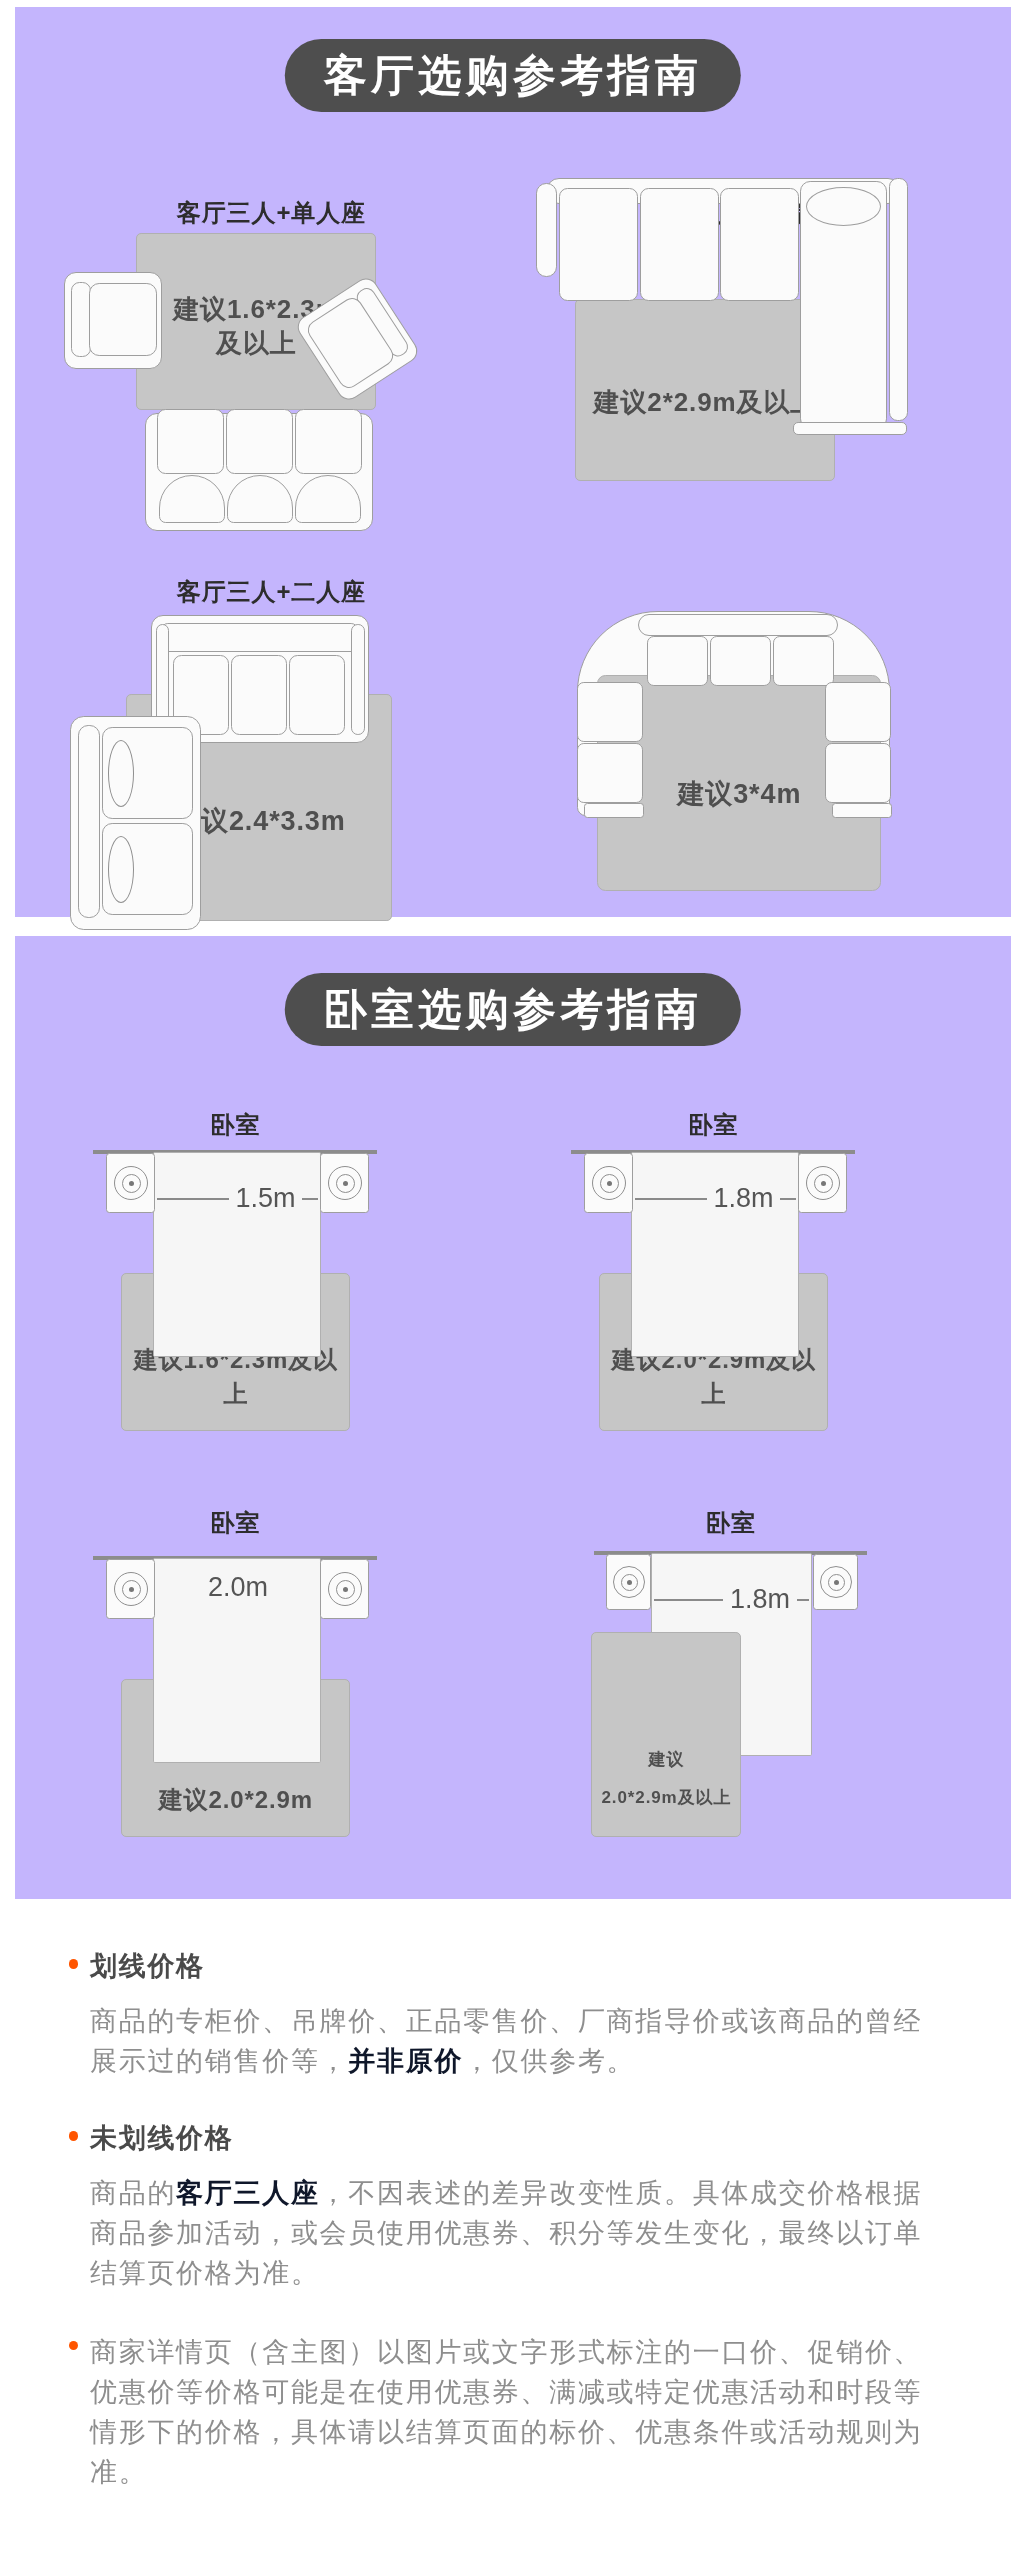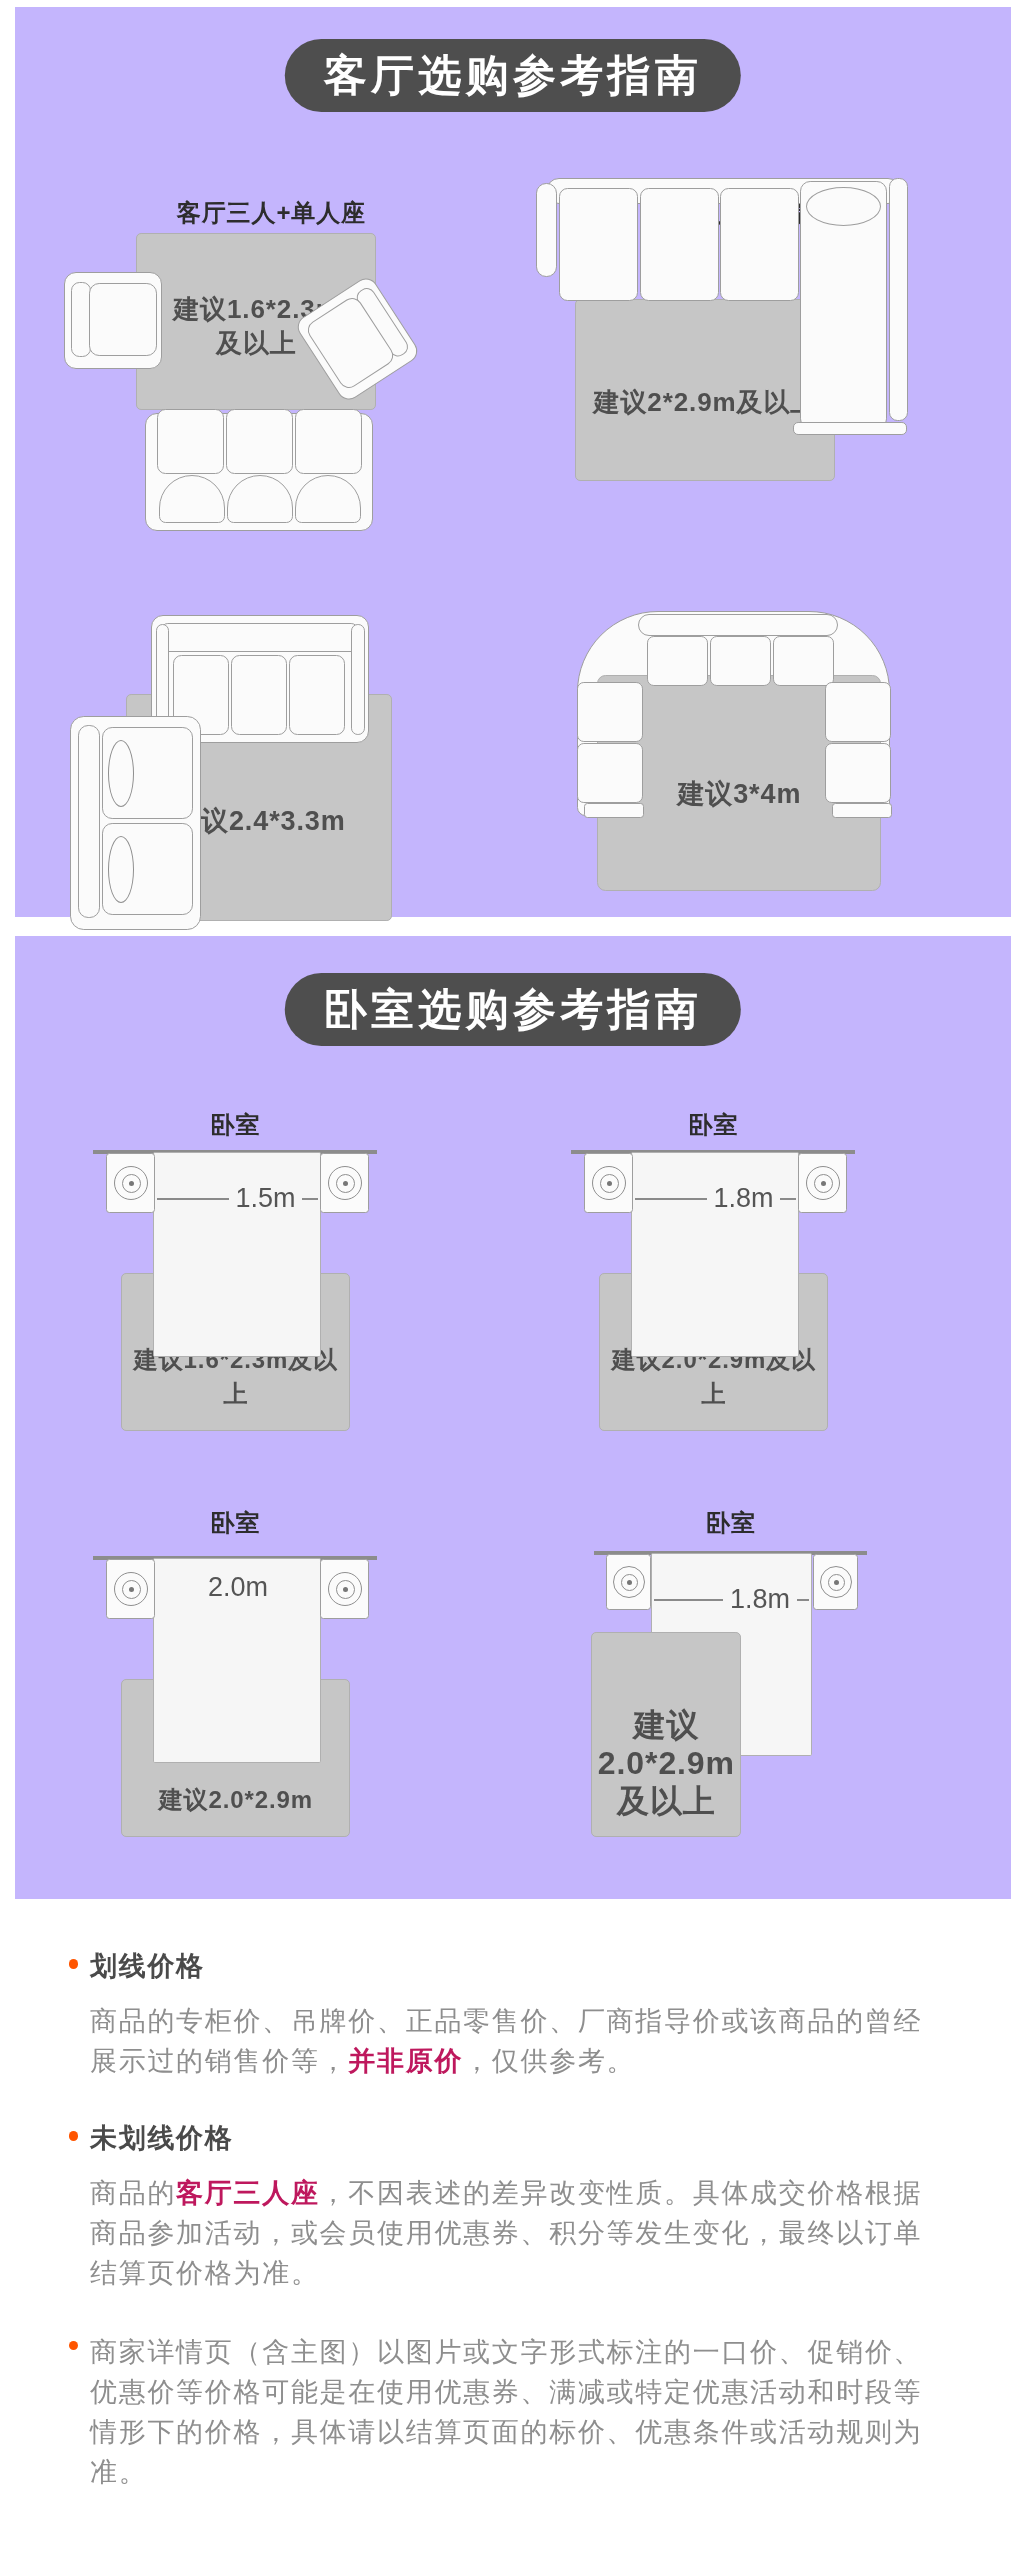--- a/index.html
+++ b/index.html
@@ -40,21 +40,21 @@
   .dotc{position:absolute;border-radius:50%;background:#777777;}
   .dim{position:absolute;display:flex;align-items:center;z-index:3;}
   .dim .ln{height:1.7px;background:#8a8a8a;}
   .dim .t{font-family:Liberation Sans, sans-serif;font-size:27px;color:#555555;margin:0 6.8px;white-space:nowrap;}
   .price{position:relative;margin:49px 51px 0 90px;}
   .price-title{font-size:31px;color:#4d4d4d;letter-spacing:1.7px;}
   .pitem{position:relative;margin-top:39px;}
   .pdot{position:absolute;left:-21.4px;top:11px;width:9.4px;height:9.4px;border-radius:50%;background:#ff5500;}
   .psub{font-size:27px;font-weight:700;color:#4a4a4a;letter-spacing:1.7px;}
   .pbody{margin-top:17px;font-size:27px;color:#8e8e8e;line-height:40px;letter-spacing:1.7px;max-width:841px;}
-  .pbody b{color:#be185d;font-weight:700;}
+  .pbody b{color:#0f172a;font-weight:700;}
 </style>
 </head>
 <body>
 
 <section class="card" id="living-card">
   <div class="pill" style="top:32px;">客厅选购参考指南</div>
 
   <div class="cell" style="left:34px;top:171px;height:376px;">
     <div class="dtitle" style="top:19px;">客厅三人+单人座</div>
     <div class="rug" style="left:87px;top:55px;width:240px;height:177px;">
@@ -94,20 +94,21 @@
     <div class="white" style="left:113px;top:10.2px;width:79px;height:113px;border-radius:8.5px;"></div>
     <div class="white" style="left:193px;top:10.2px;width:79px;height:113px;border-radius:8.5px;"></div>
     <div class="white" style="left:273px;top:3.4px;width:87px;height:248px;border-radius:10.2px;">
       <div class="white" style="left:4.3px;top:5.1px;width:75px;height:39px;border-radius:50%;"></div>
     </div>
     <div class="white" style="left:362px;top:0;width:19px;height:243px;border-radius:8.5px;"></div>
     <div class="white" style="left:266px;top:244px;width:114px;height:13.7px;border-radius:5.1px;"></div>
   </div>
 
   <div class="cell" style="left:34px;top:547px;height:384px;">
+    <div class="dtitle" style="top:22px;">客厅三人+二人座</div>
     <div class="rug" style="left:77px;top:140px;width:266px;height:227px;">
       <div class="rug-label" style="padding-top:109px;font-size:27px;">建议2.4*3.3m</div>
     </div>
     <div class="white" style="left:102px;top:61px;width:218px;height:128px;border-radius:12px;">
       <div class="white" style="left:8.5px;top:6.8px;width:197px;height:29px;border-radius:6.8px;"></div>
       <div class="white" style="left:3.4px;top:8.5px;width:13.7px;height:111px;border-radius:6.8px;"></div>
       <div class="white" style="right:3.4px;top:8.5px;width:13.7px;height:111px;border-radius:6.8px;"></div>
       <div class="white" style="left:20.5px;top:39px;width:56px;height:80px;border-radius:8.5px;"></div>
       <div class="white" style="left:79px;top:39px;width:56px;height:80px;border-radius:8.5px;"></div>
       <div class="white" style="left:137px;top:39px;width:56px;height:80px;border-radius:8.5px;"></div>
@@ -229,21 +230,21 @@
       <div class="circ" style="left:6px;top:11px;width:32px;height:32px;"></div>
       <div class="circ" style="left:13.7px;top:19px;width:17px;height:17px;"></div>
       <div class="dotc" style="left:19.6px;top:25px;width:5.1px;height:5.1px;"></div>
     </div>
     <div class="dim" style="left:127px;top:84px;width:155px;z-index:2;">
       <div class="ln" style="flex:2.2;"></div>
       <div class="t">1.8m</div>
       <div class="ln" style="flex:0.4;"></div>
     </div>
     <div class="rug" style="left:64px;top:132px;width:150px;height:205px;z-index:3;">
-      <div class="rug-label" style="padding-top:73px;font-size:32px;line-height:38px;">
+      <div class="rug-label" style="padding-top:108px;font-size:17px;line-height:38px;">
         <div>建议</div>
         <div>2.0*2.9m及以上</div>
       </div>
     </div>
   </div>
 </section>
 
 <section class="price">
 
   <div class="pitem">

